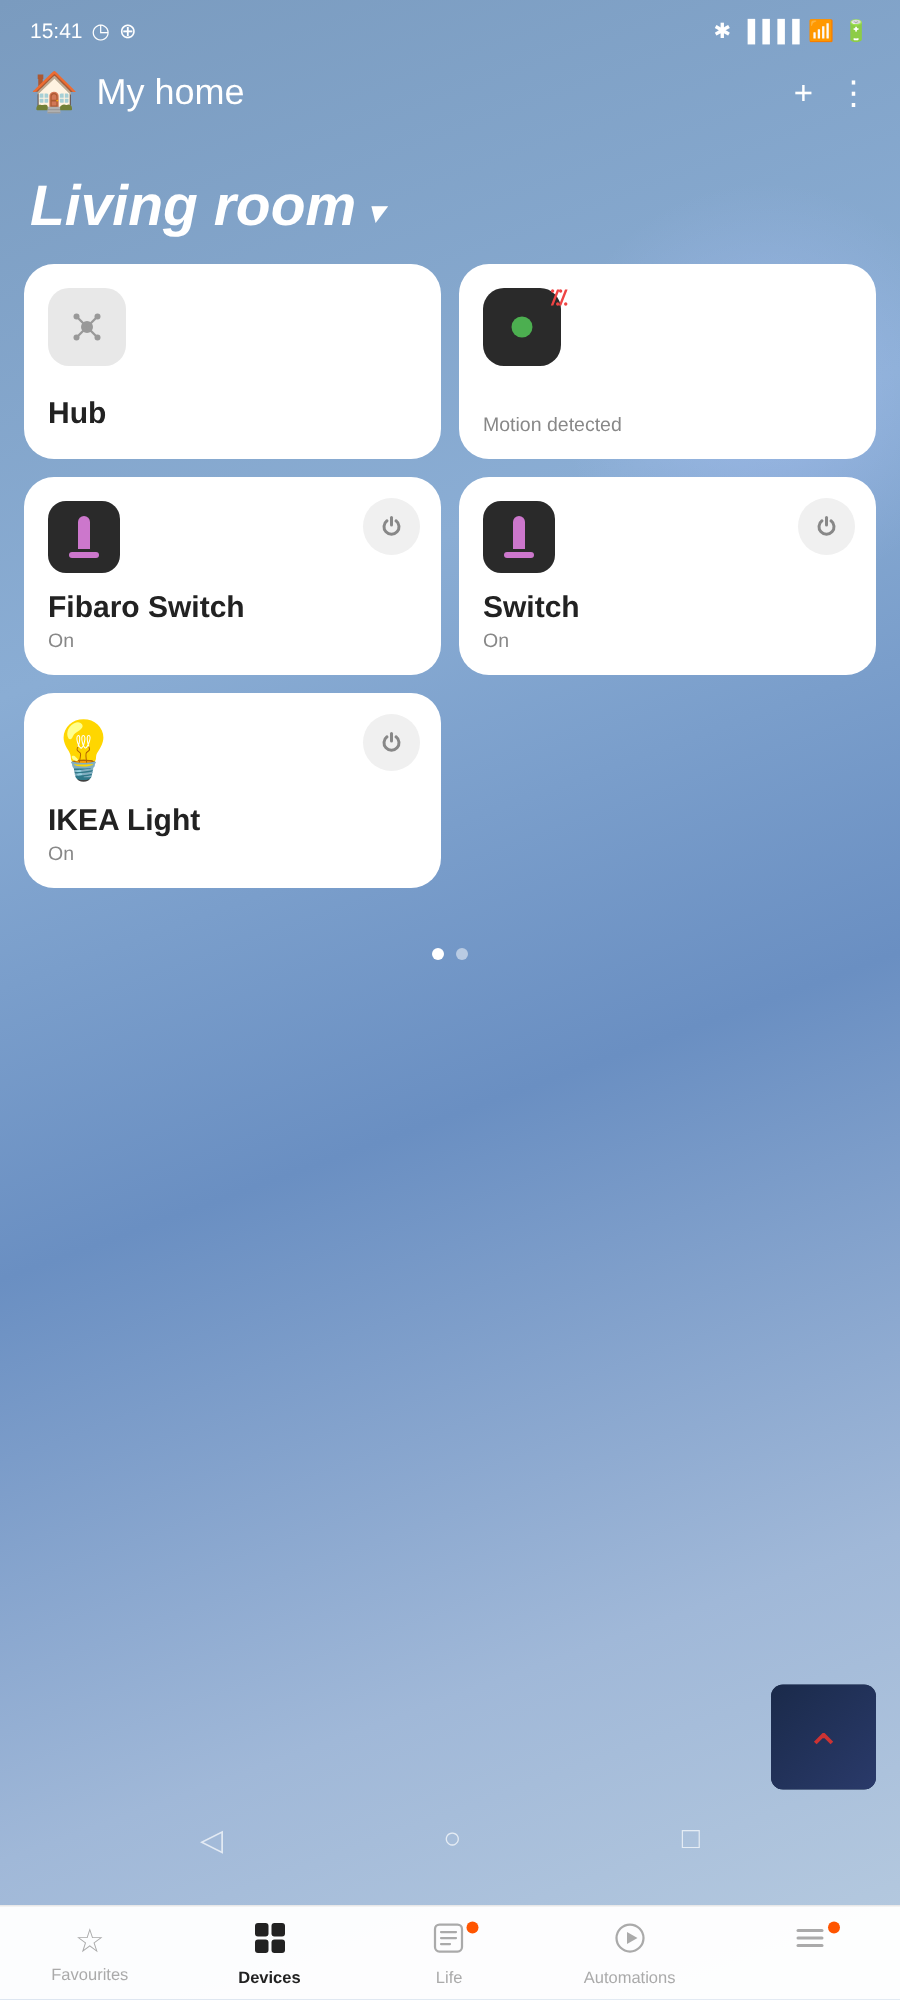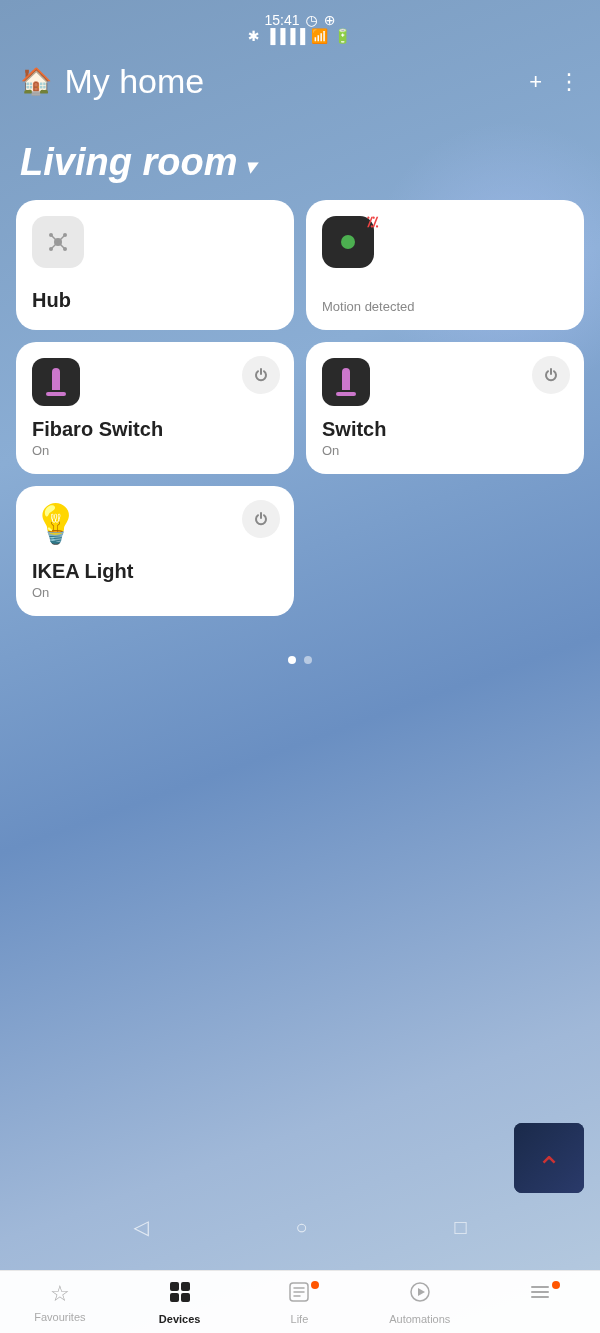--- a/index.html
+++ b/index.html
@@ -15,36 +15,35 @@
 
     
     .status-bar {
       display: flex;
       justify-content: space-between;
       align-items: center;
       padding: 12px 20px 8px 20px;
       color: white;
       font-size: 14px;
       font-weight: 500;
-      flex-direction: column;
     }
     .status-left { display: flex; align-items: center; gap: 6px; }
     .status-right { display: flex; align-items: center; gap: 6px; }
     .status-icon { font-size: 14px; }
 
     
     .header {
       display: flex;
       align-items: center;
       justify-content: space-between;
       padding: 10px 20px 20px 20px;
       color: white;
     }
     .header-left { display: flex; align-items: center; gap: 12px; }
-    .header-title { font-size: 34px; font-weight: 500; color: white; }
+    .header-title { font-size: 24px; font-weight: 500; color: white; }
     .header-right { display: flex; align-items: center; gap: 16px; }
     .header-btn { color: white; font-size: 22px; cursor: pointer; background: none; border: none; }
 
     
     .room-section { padding: 20px 20px 16px 20px; font-style: italic; }
     .room-title {
       font-size: 38px;
       font-weight: 700;
       color: white;
       display: flex;

